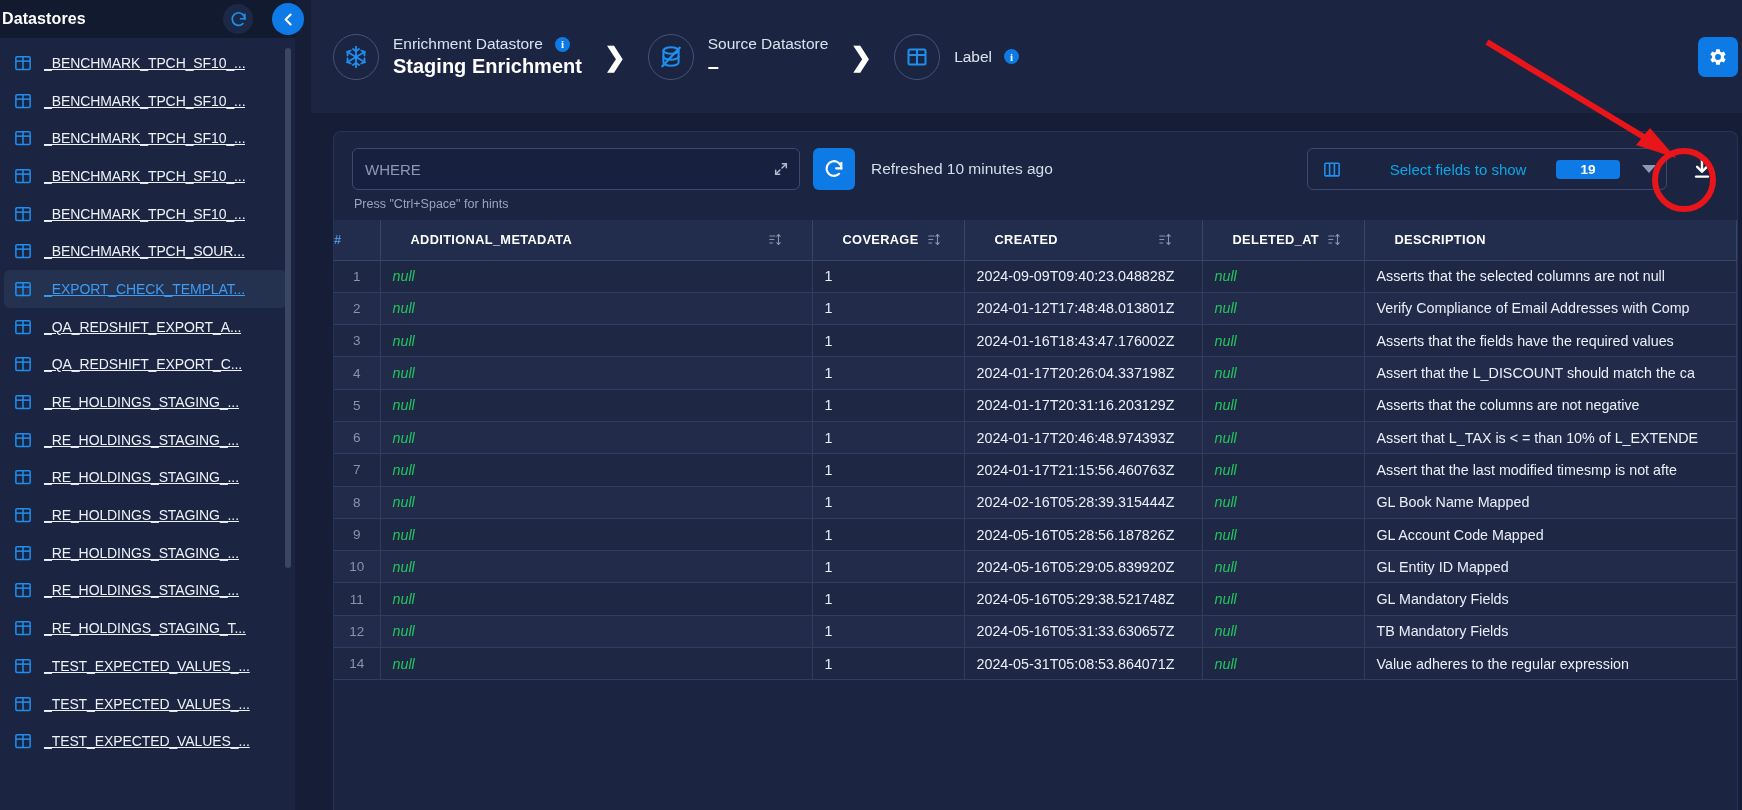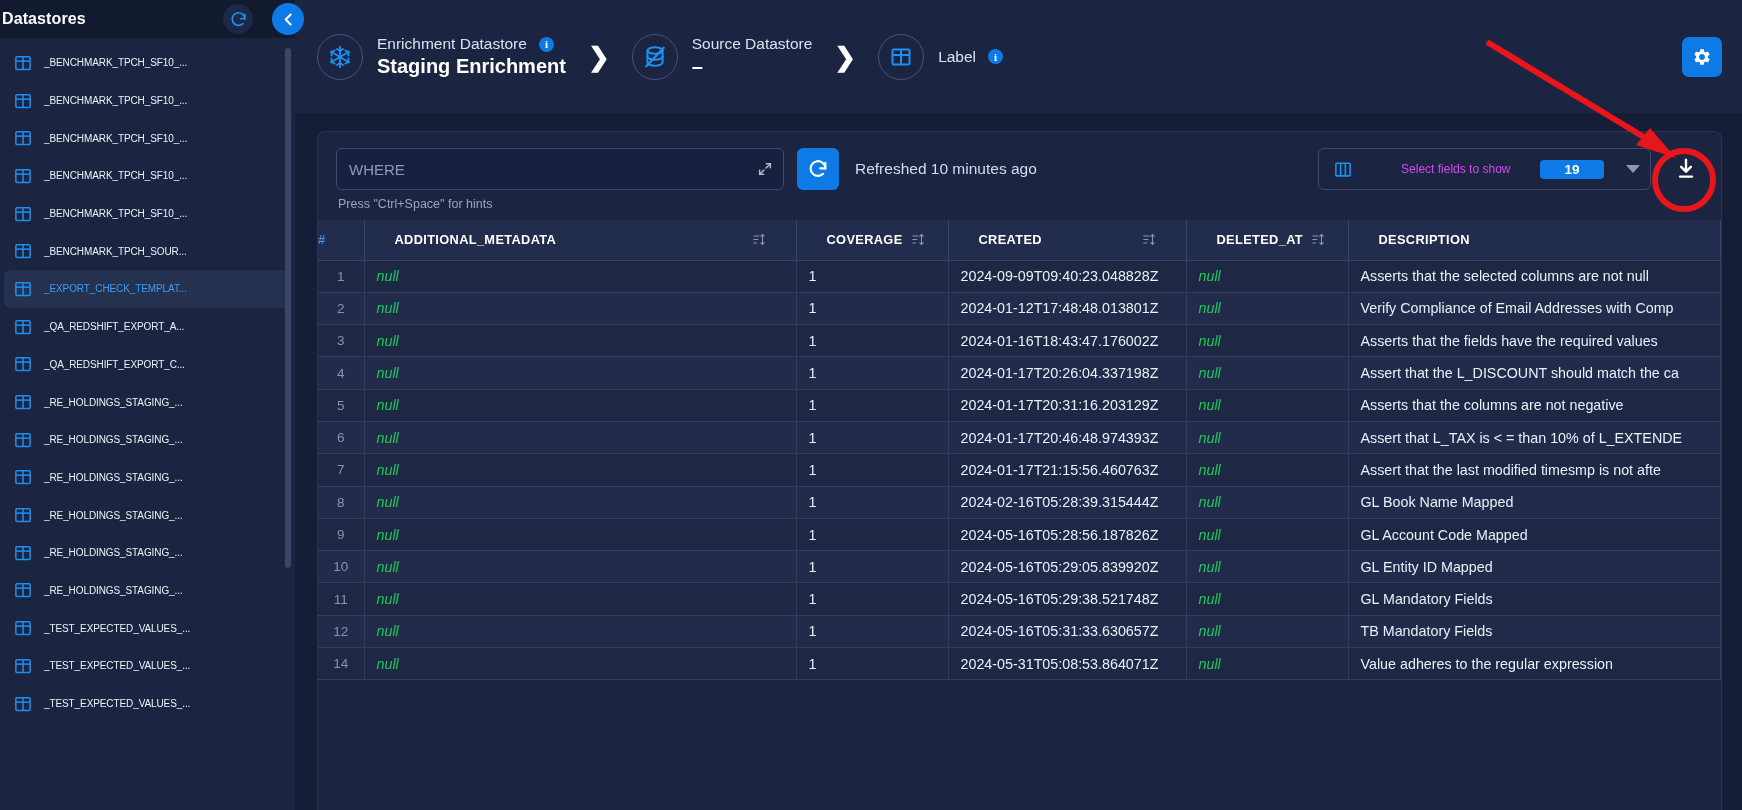--- a/index.html
+++ b/index.html
@@ -2,21 +2,21 @@
 <html><head>
 <meta charset="utf-8">
 <style>
   * { box-sizing: border-box; margin: 0; padding: 0; }
   html, body {
     width: 1742px; height: 810px;
     background: #151e36;
     font-family: "Liberation Sans", sans-serif;
     overflow: hidden;
   }
-  #app { position: relative; width: 1742px; height: 810px; display: flex; }
+  #app { position: relative; width: 1742px; height: 810px; display: flex; gap: 16px; }
 
   
   .sidebar {
     width: 295px; height: 810px;
     background: #1b2542;
     display: flex; flex-direction: column;
     position: relative;
     flex: 0 0 295px;
   }
   .sidebar-header {
@@ -51,23 +51,23 @@
   }
   .ds-item {
     height: 37.7px;
     display: flex; align-items: center;
     padding-left: 10px;
     cursor: pointer;
     margin: 0 8px 0 4px;
     border-radius: 6px;
   }
   .ds-item .ds-label {
-    color: #eef2f8; font-size: 10px; letter-spacing: -.1px;
+    color: #eef2f8; font-size: 14px; letter-spacing: -.1px;
     white-space: nowrap; overflow: hidden; text-overflow: ellipsis;
-    margin-left: 12px; max-width: 222px;
+    margin-left: 12px; max-width: 222px; text-decoration: underline;
   }
   .ds-item.selected { background: #25324f; }
   .ds-item.selected .ds-label { color: #3b9bf5; }
   .grid-icon { flex: 0 0 18px; width: 18px; height: 18px; display:block; }
   .sidebar-scrollbar {
     position: absolute; right: 4px; top: 48px;
     width: 6px; height: 520px; border-radius: 3px;
     background: #3a4663;
   }
 
@@ -154,21 +154,21 @@
   .toolbar-right {
     margin-left: auto; display: flex; align-items: center; gap: 18px;
     height: 42px;
   }
   .fields-select {
     height: 42px; min-width: 272px;
     border: 1px solid #3d4a6d; border-radius: 6px;
     display: flex; align-items: center; padding: 0 10px 0 14px; gap: 12px;
     cursor: pointer;
   }
-  .fields-label { color: #d946ef; font-size: 12px; white-space: nowrap; margin-right: 18px; margin-left: 36px;}
+  .fields-label { color: #0ea5e9; font-size: 15px; white-space: nowrap; margin-right: 18px; margin-left: 36px;}
   .count-badge {
     background: #0d7ae5; color: #fff; font-size: 13.5px; font-weight: bold;
     border-radius: 4px; padding: 2px 24px; margin-left: auto;
   }
   .caret { width: 0; height: 0; border-left: 7px solid transparent; border-right: 7px solid transparent;
            border-top: 8px solid #8e9ab4; margin-left: 10px; }
   .dl-btn {
     width: 34px; height: 34px; border-radius: 50%;
     display: flex; align-items: center; justify-content: center;
     cursor: pointer;
@@ -338,20 +338,28 @@
           </svg>
           <span class="ds-label">_RE_HOLDINGS_STAGING_...</span>
         </div>
         <div class="ds-item">
           <svg class="grid-icon" viewBox="0 0 24 24" fill="none" stroke="#1f8fef" stroke-width="2">
             <rect x="2.5" y="3.5" width="19" height="17" rx="1.5"></rect>
             <line x1="2.5" y1="9.5" x2="21.5" y2="9.5"></line>
             <line x1="12" y1="3.5" x2="12" y2="20.5"></line>
           </svg>
           <span class="ds-label">_RE_HOLDINGS_STAGING_...</span>
+        </div>
+        <div class="ds-item">
+          <svg class="grid-icon" viewBox="0 0 24 24" fill="none" stroke="#1f8fef" stroke-width="2">
+            <rect x="2.5" y="3.5" width="19" height="17" rx="1.5"></rect>
+            <line x1="2.5" y1="9.5" x2="21.5" y2="9.5"></line>
+            <line x1="12" y1="3.5" x2="12" y2="20.5"></line>
+          </svg>
+          <span class="ds-label">_RE_HOLDINGS_STAGING_T...</span>
         </div>
         <div class="ds-item">
           <svg class="grid-icon" viewBox="0 0 24 24" fill="none" stroke="#1f8fef" stroke-width="2">
             <rect x="2.5" y="3.5" width="19" height="17" rx="1.5"></rect>
             <line x1="2.5" y1="9.5" x2="21.5" y2="9.5"></line>
             <line x1="12" y1="3.5" x2="12" y2="20.5"></line>
           </svg>
           <span class="ds-label">_TEST_EXPECTED_VALUES_...</span>
         </div>
         <div class="ds-item">

